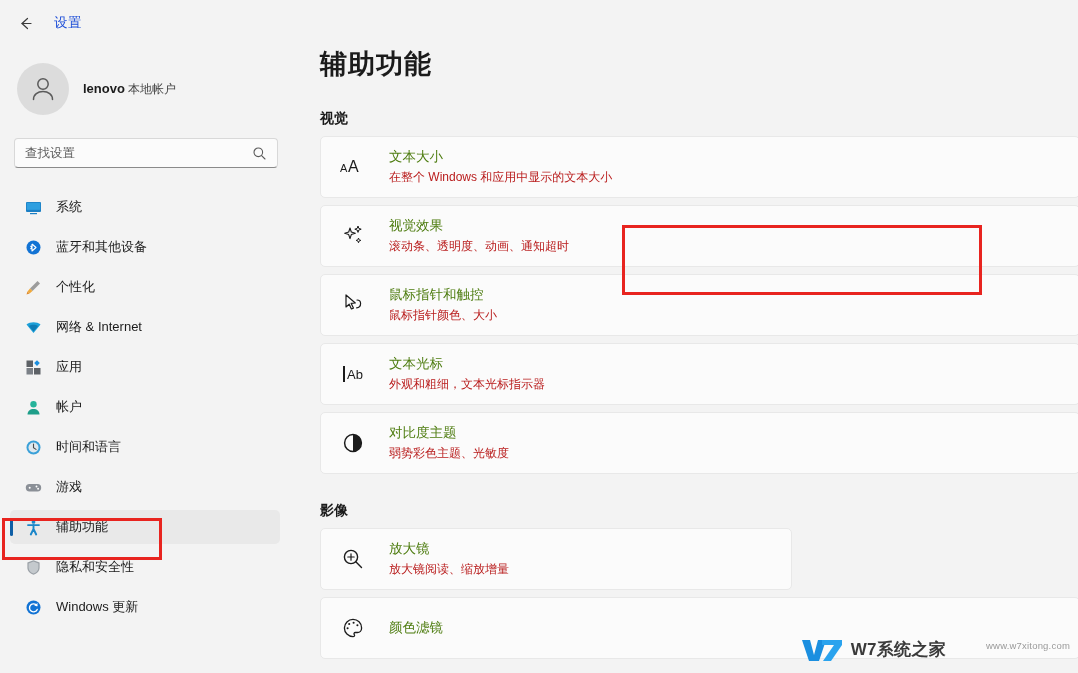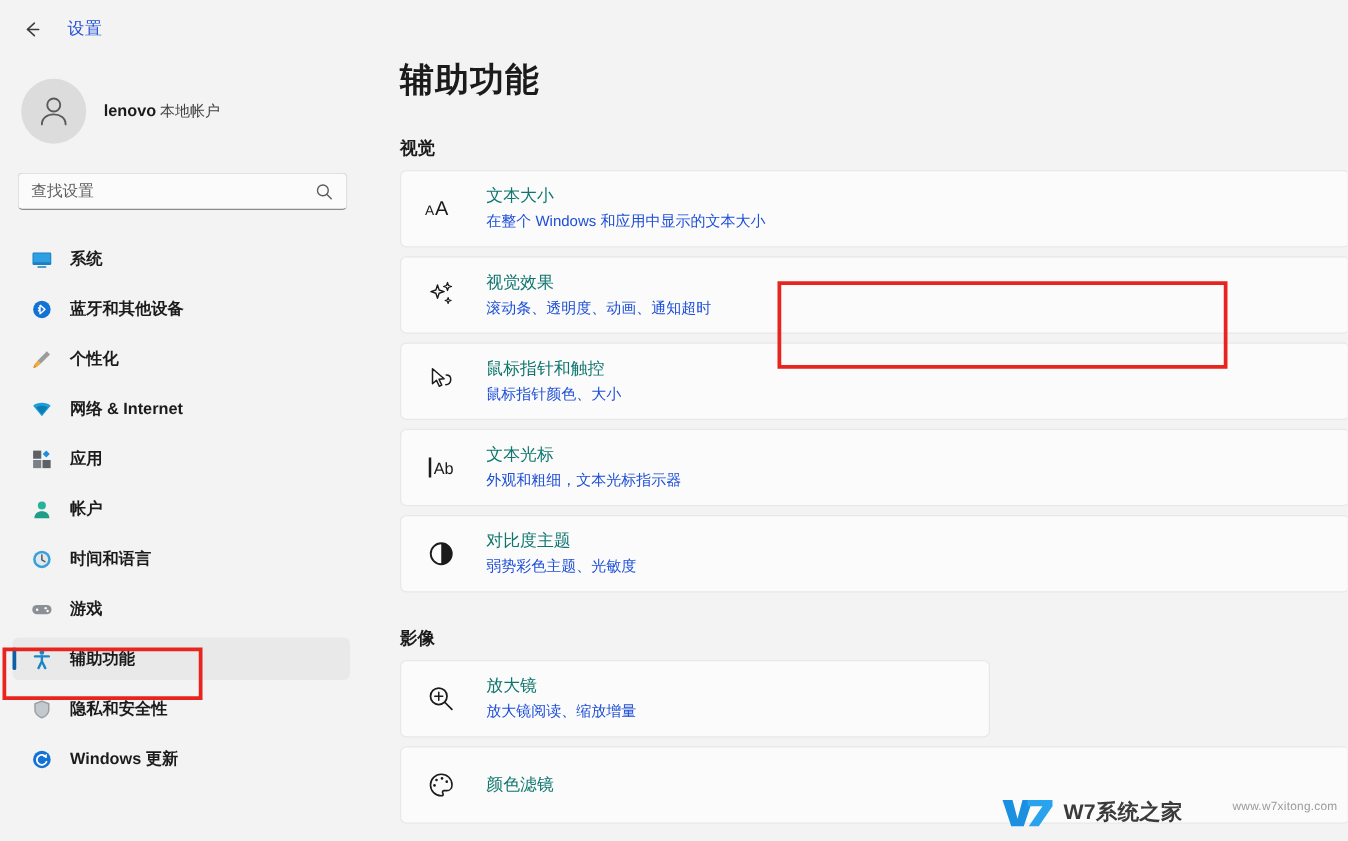--- a/index.html
+++ b/index.html
@@ -57,21 +57,21 @@
     padding: 0 10px;
   }
   .search-input {
     border: 0; outline: 0; background: transparent;
     font-family: inherit; font-size: 12.5px; color: #5c5c5c;
     flex: 1; height: 100%;
   }
   .search-input::placeholder { color: #5c5c5c; }
   .search-icon { color: #5a5a5a; display: flex; }
 
-  .nav { margin-top: 22px; padding: 0 20px 0 10px; font-weight: bold; }
+  .nav { margin-top: 22px; padding: 0 20px 0 10px; }
   .nav-item {
     position: relative;
     display: flex; align-items: center; gap: 14px;
     height: 34px; margin-bottom: 6px;
     padding-left: 14px;
     border-radius: 5px;
     font-size: 13px; color: #1b1b1b;
   }
   .nav-item.selected { background: #e9e9e9; }
   .nav-item.selected::before {
@@ -115,22 +115,22 @@
     gap: 22px; padding-left: 18px;
     width: 760px;
   }
   .card.narrow { width: 472px; }
   .card-ico {
     width: 28px; height: 28px; flex: 0 0 28px;
     display: flex; align-items: center; justify-content: center;
     color: #1b1b1b;
   }
   .card-text { display: flex; flex-direction: column; gap: 3px; }
-  .card-title { font-size: 13.5px; color: #0f766e; }
-  .card-sub { font-size: 12px; color: #1d4ed8; }
+  .card-title { font-size: 13.5px; color: #4d7c0f; }
+  .card-sub { font-size: 12px; color: #b91c1c; }
 
   
   .redbox {
     position: absolute;
     border: 3px solid #e8241f;
     pointer-events: none;
     z-index: 30;
   }
   #redbox-sidebar { left: 2px;   top: 518px; width: 160px; height: 42px; }
   #redbox-card    { left: 322px; top: 225px; width: 360px; height: 70px; }

